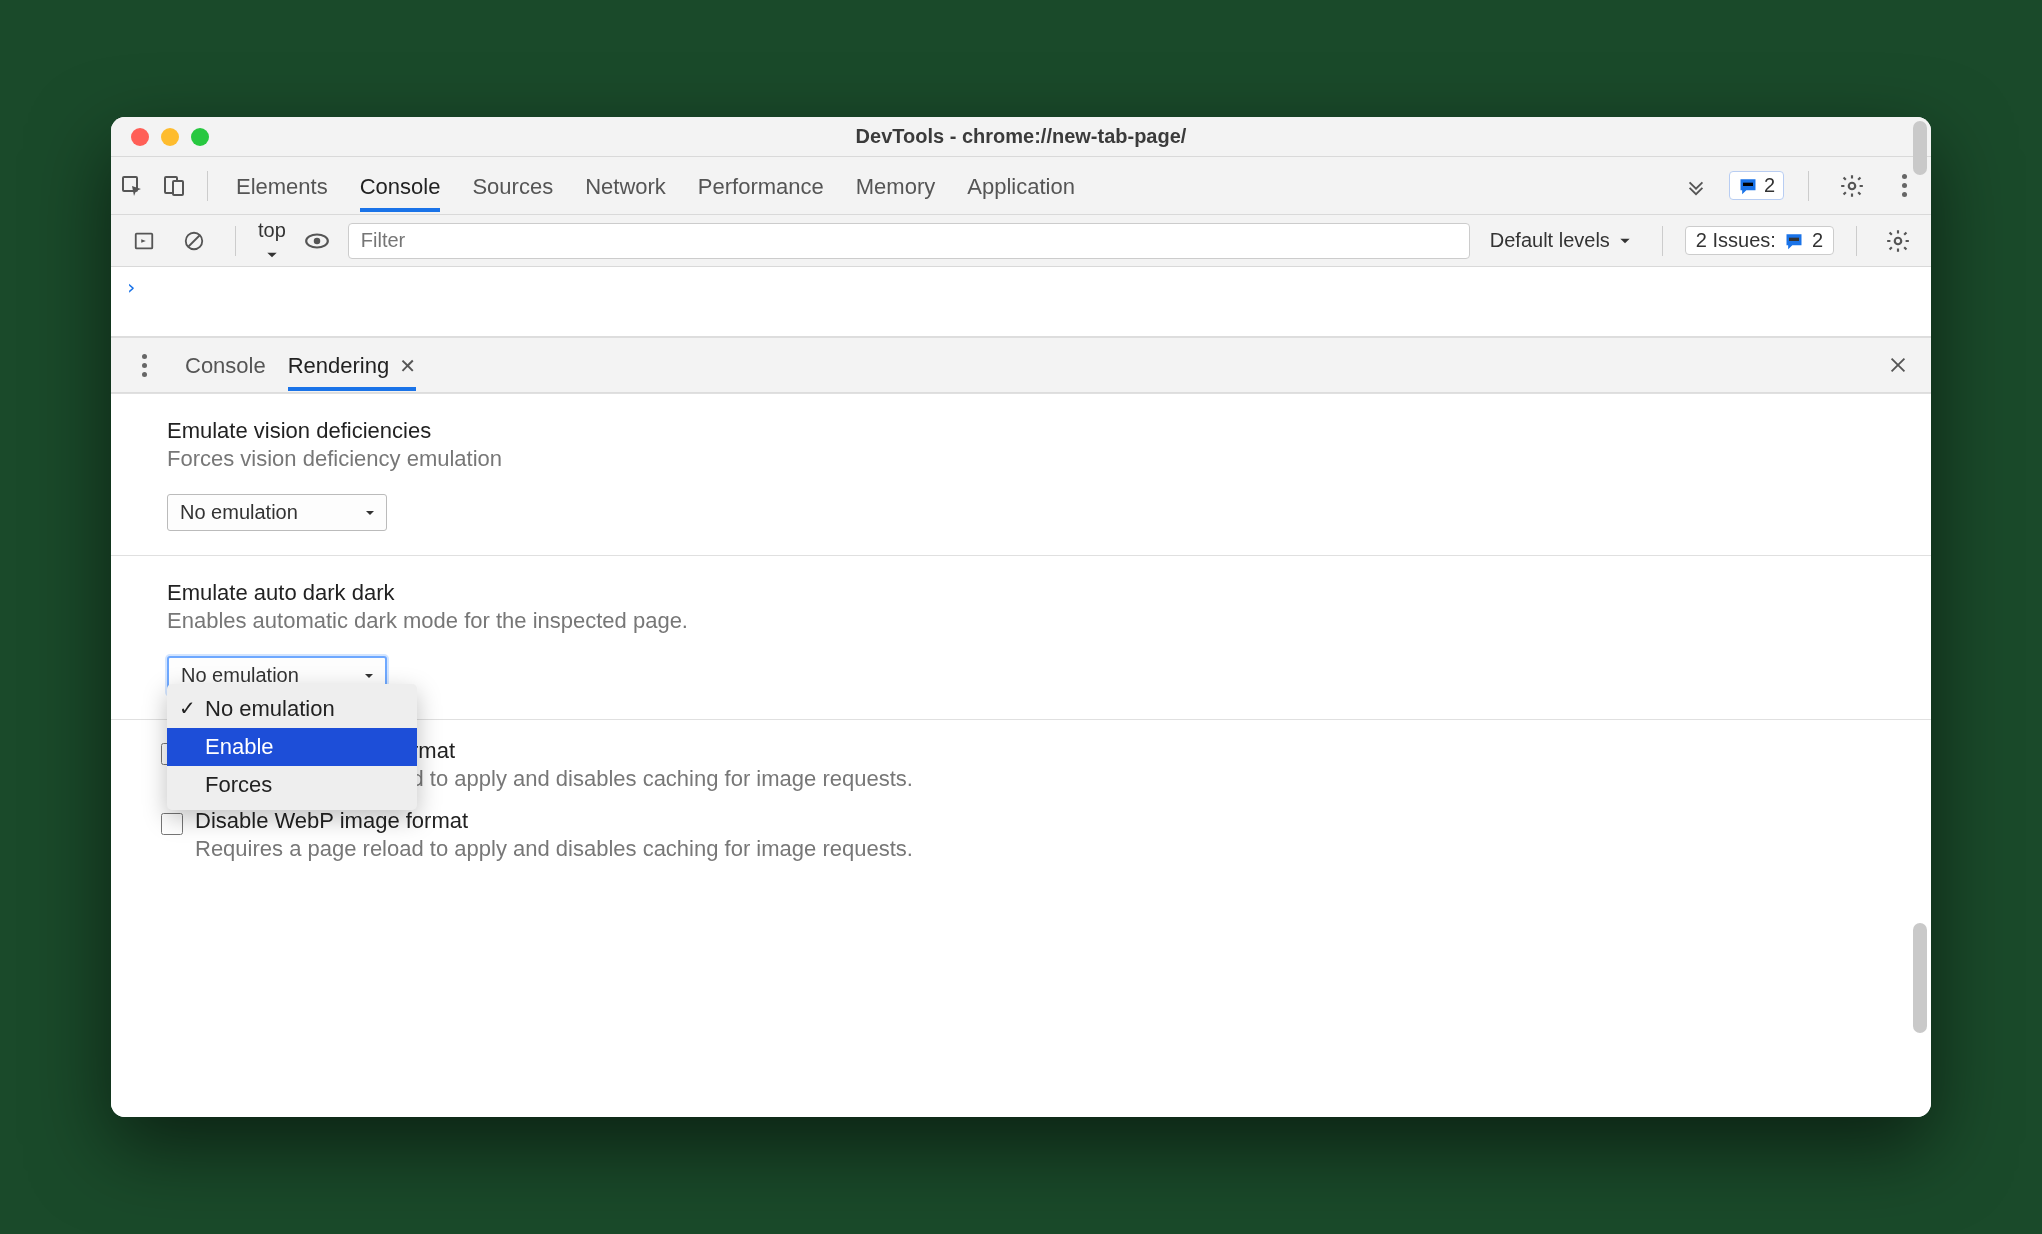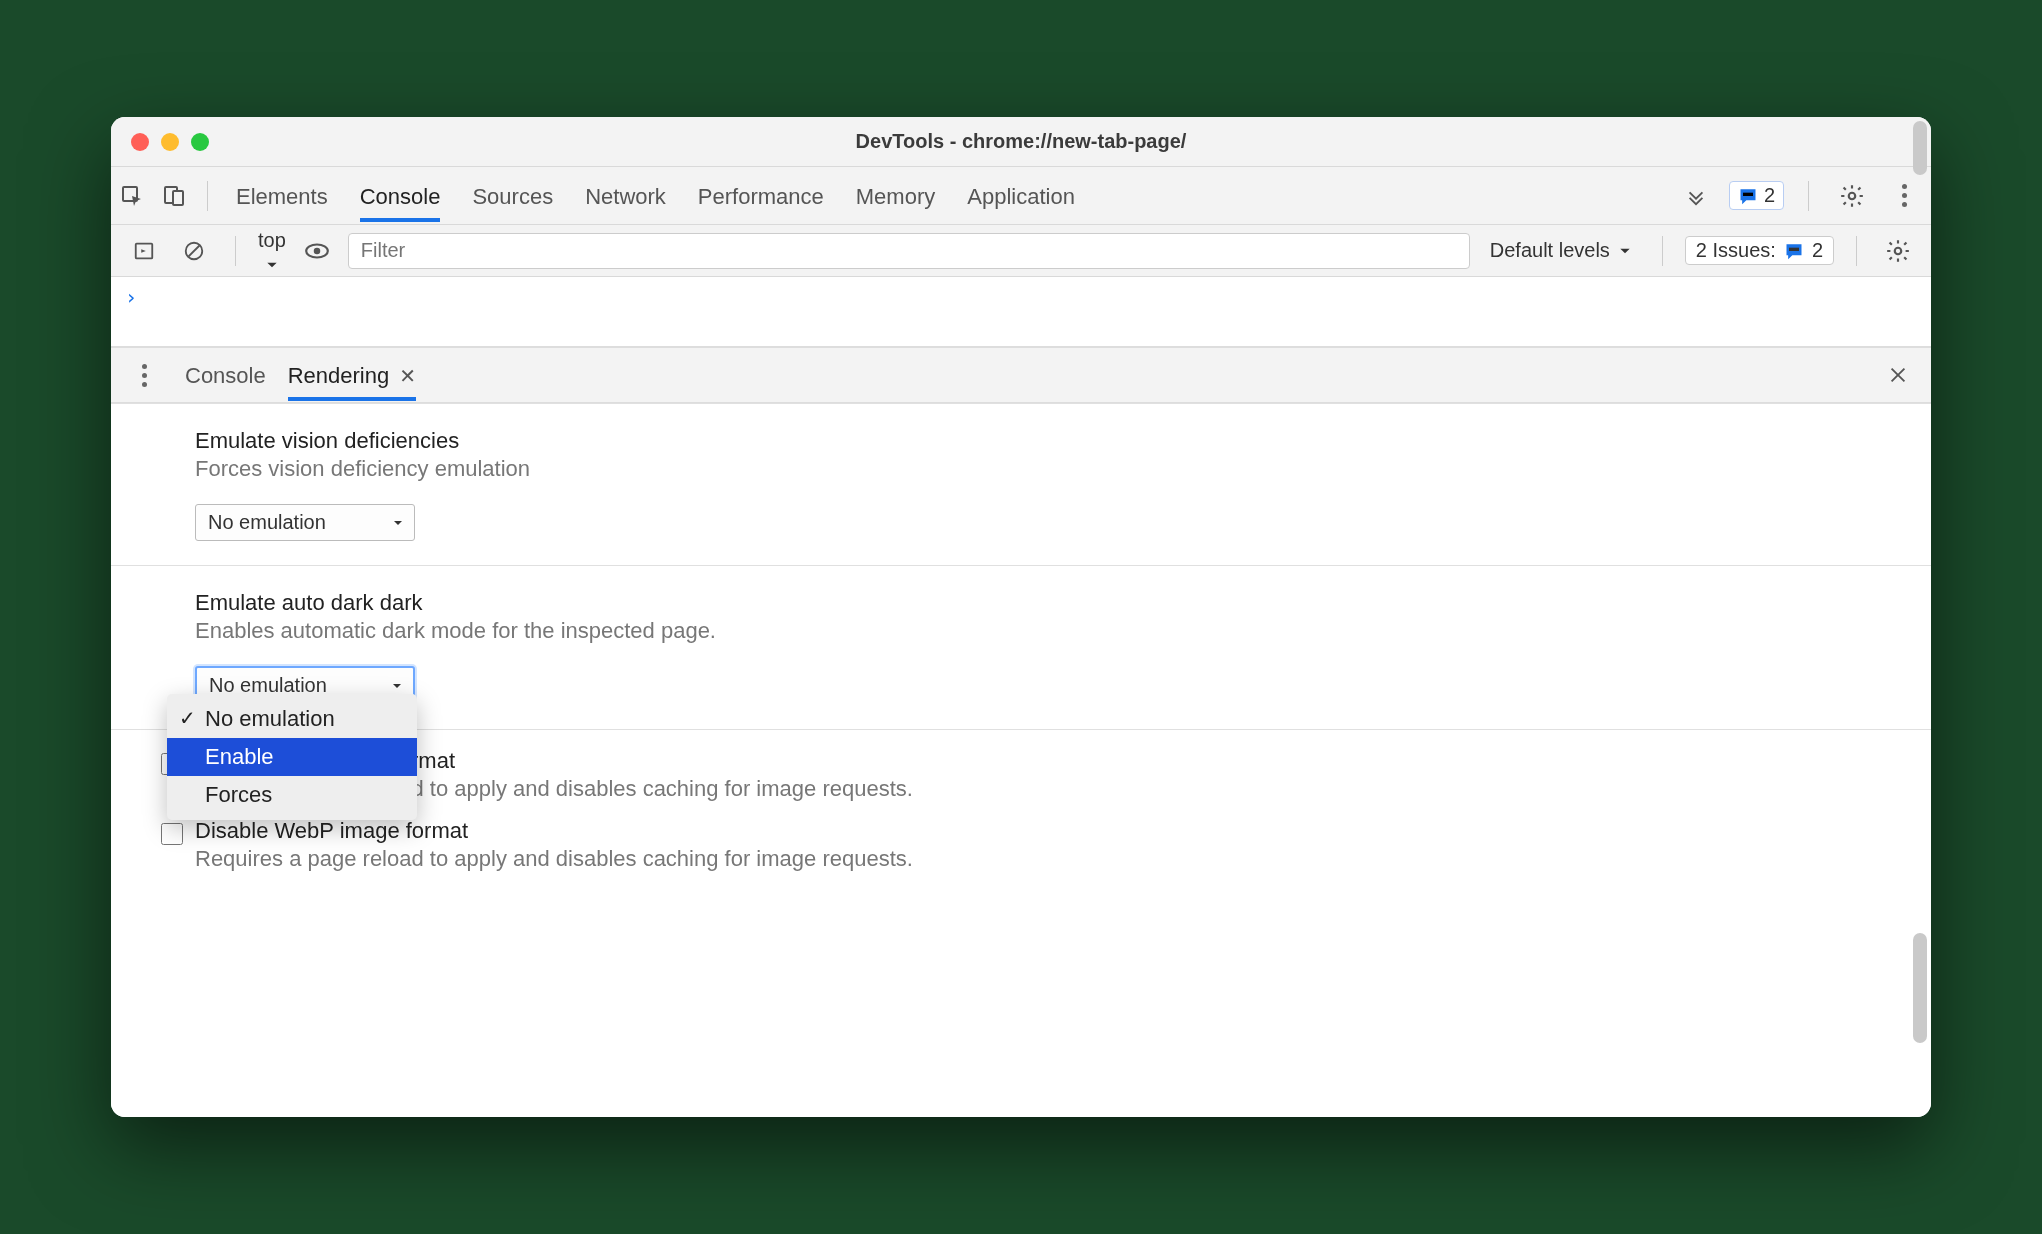--- a/index.html
+++ b/index.html
@@ -17,21 +17,21 @@
     height: 1000px;
     background: #fff;
     border-radius: 14px;
     box-shadow: 0 30px 80px rgba(0,0,0,0.55);
     overflow: hidden;
     display: flex;
     flex-direction: column;
     position: relative;
   }
   .titlebar {
-    height: 50px;
+    height: 40px;
     background: #f3f3f3;
     border-bottom: 1px solid #d9d9d9;
     display: flex;
     align-items: center;
     position: relative;
   }
   .traffic-lights {
     display: flex;
     gap: 12px;
     padding-left: 20px;
@@ -191,21 +191,21 @@
     position: relative;
   }
   .scrollbar {
     position: absolute;
     right: 4px;
     width: 14px;
     background: #c9c9c9;
     border-radius: 7px;
   }
   .section {
-    padding: 24px 84px;
+    padding: 24px 56px;
     border-bottom: 1px solid #e0e0e0;
   }
   .section h3 {
     font-size: 22px;
     font-weight: 400;
     color: #222;
   }
   .section p {
     font-size: 22px;
     color: #777;

